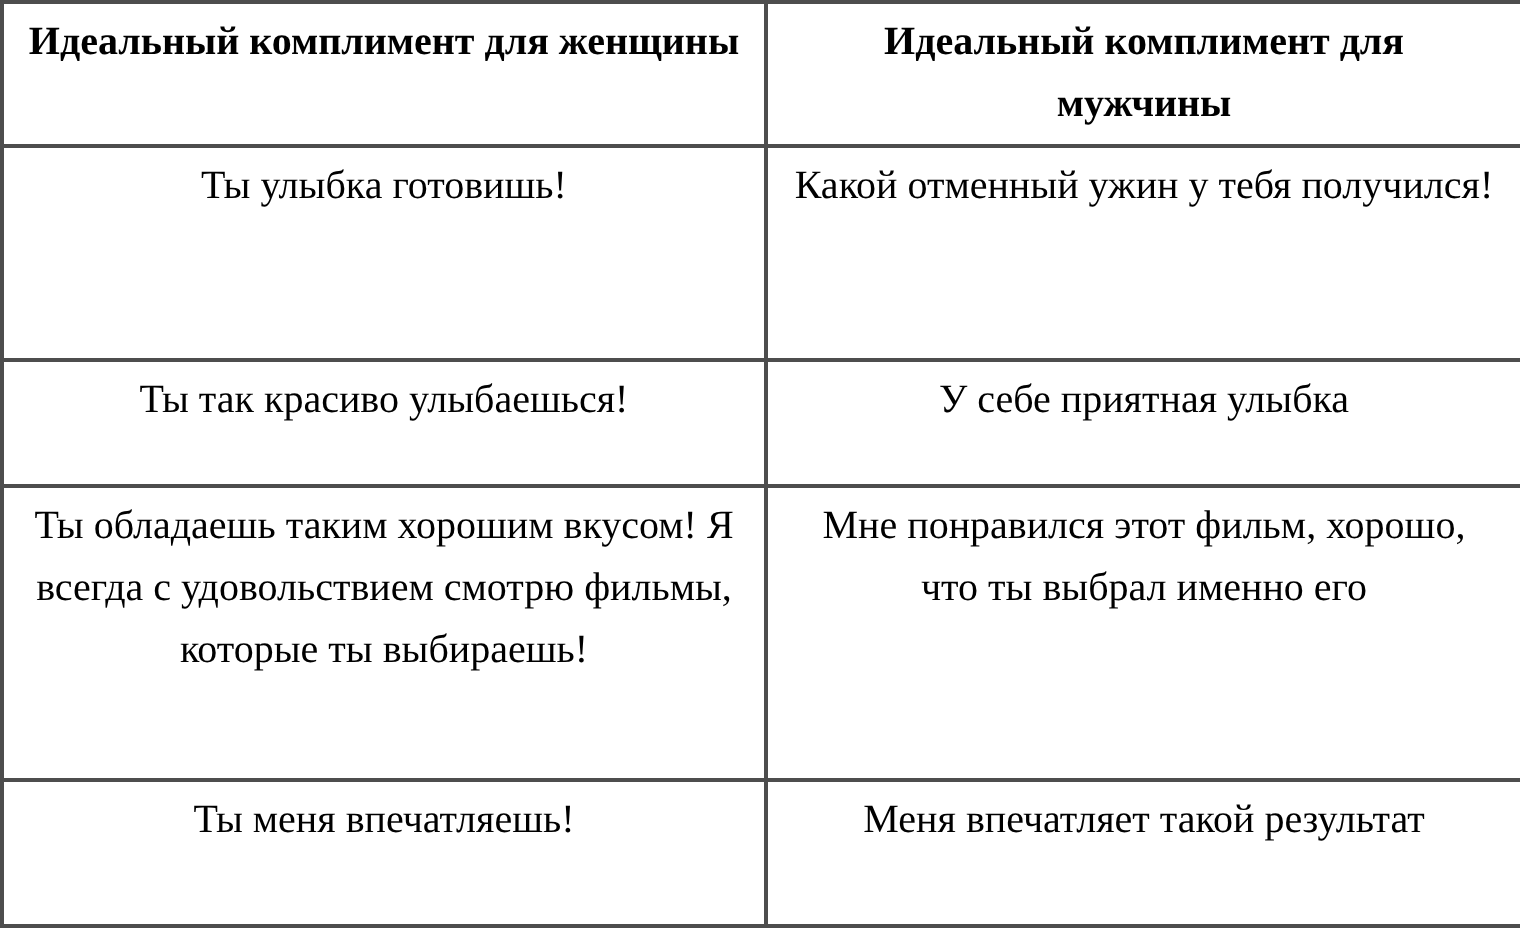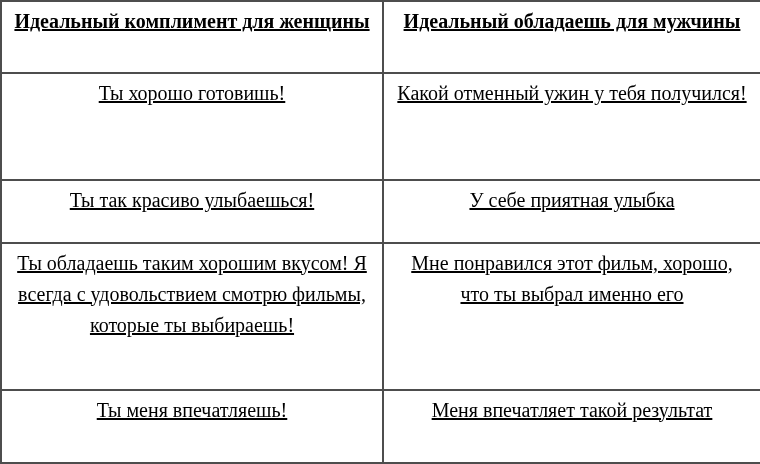--- a/index.html
+++ b/index.html
@@ -24,21 +24,20 @@
   }
   table.compliments th,
   table.compliments td {
     border: 2px solid #4d4d4d;
     text-align: center;
     vertical-align: top;
     padding: 4px 12px;
     font-size: 20px;
     line-height: 1.55;
     overflow: hidden;
-    text-decoration: underline;
   }
   table.compliments th {
     font-weight: bold;
   }
   col.col-left  { width: 382px; }
   col.col-right { width: 378px; }
   tr.r-header { height: 72px; }
   tr.r-0 { height: 80px; }
   tr.r-1 { height: 76px; }
   tr.r-2 { height: 44px; margin-top: 44px; }
@@ -50,26 +49,26 @@
 
 <div class="page">
   <table class="compliments">
     <colgroup>
       <col class="col-left">
       <col class="col-right">
     </colgroup>
     <thead>
       <tr class="r-header">
         <th>Идеальный комплимент для женщины</th>
-        <th>Идеальный обладаешь для мужчины</th>
+        <th>Идеальный комплимент для мужчины</th>
       </tr>
     </thead>
     <tbody>
       <tr class="r-1">
-        <td>Ты хорошо готовишь!</td>
+        <td>Ты улыбка готовишь!</td>
         <td>Какой отменный ужин у тебя получился!</td>
       </tr>
       <tr class="r-2">
         <td>Ты так красиво улыбаешься!</td>
         <td>У себе приятная улыбка</td>
       </tr>
       <tr class="r-3">
         <td>Ты обладаешь таким хорошим вкусом! Я всегда с удовольствием смотрю фильмы, которые ты выбираешь!</td>
         <td>Мне понравился этот фильм, хорошо, что ты выбрал именно его</td>
       </tr>

